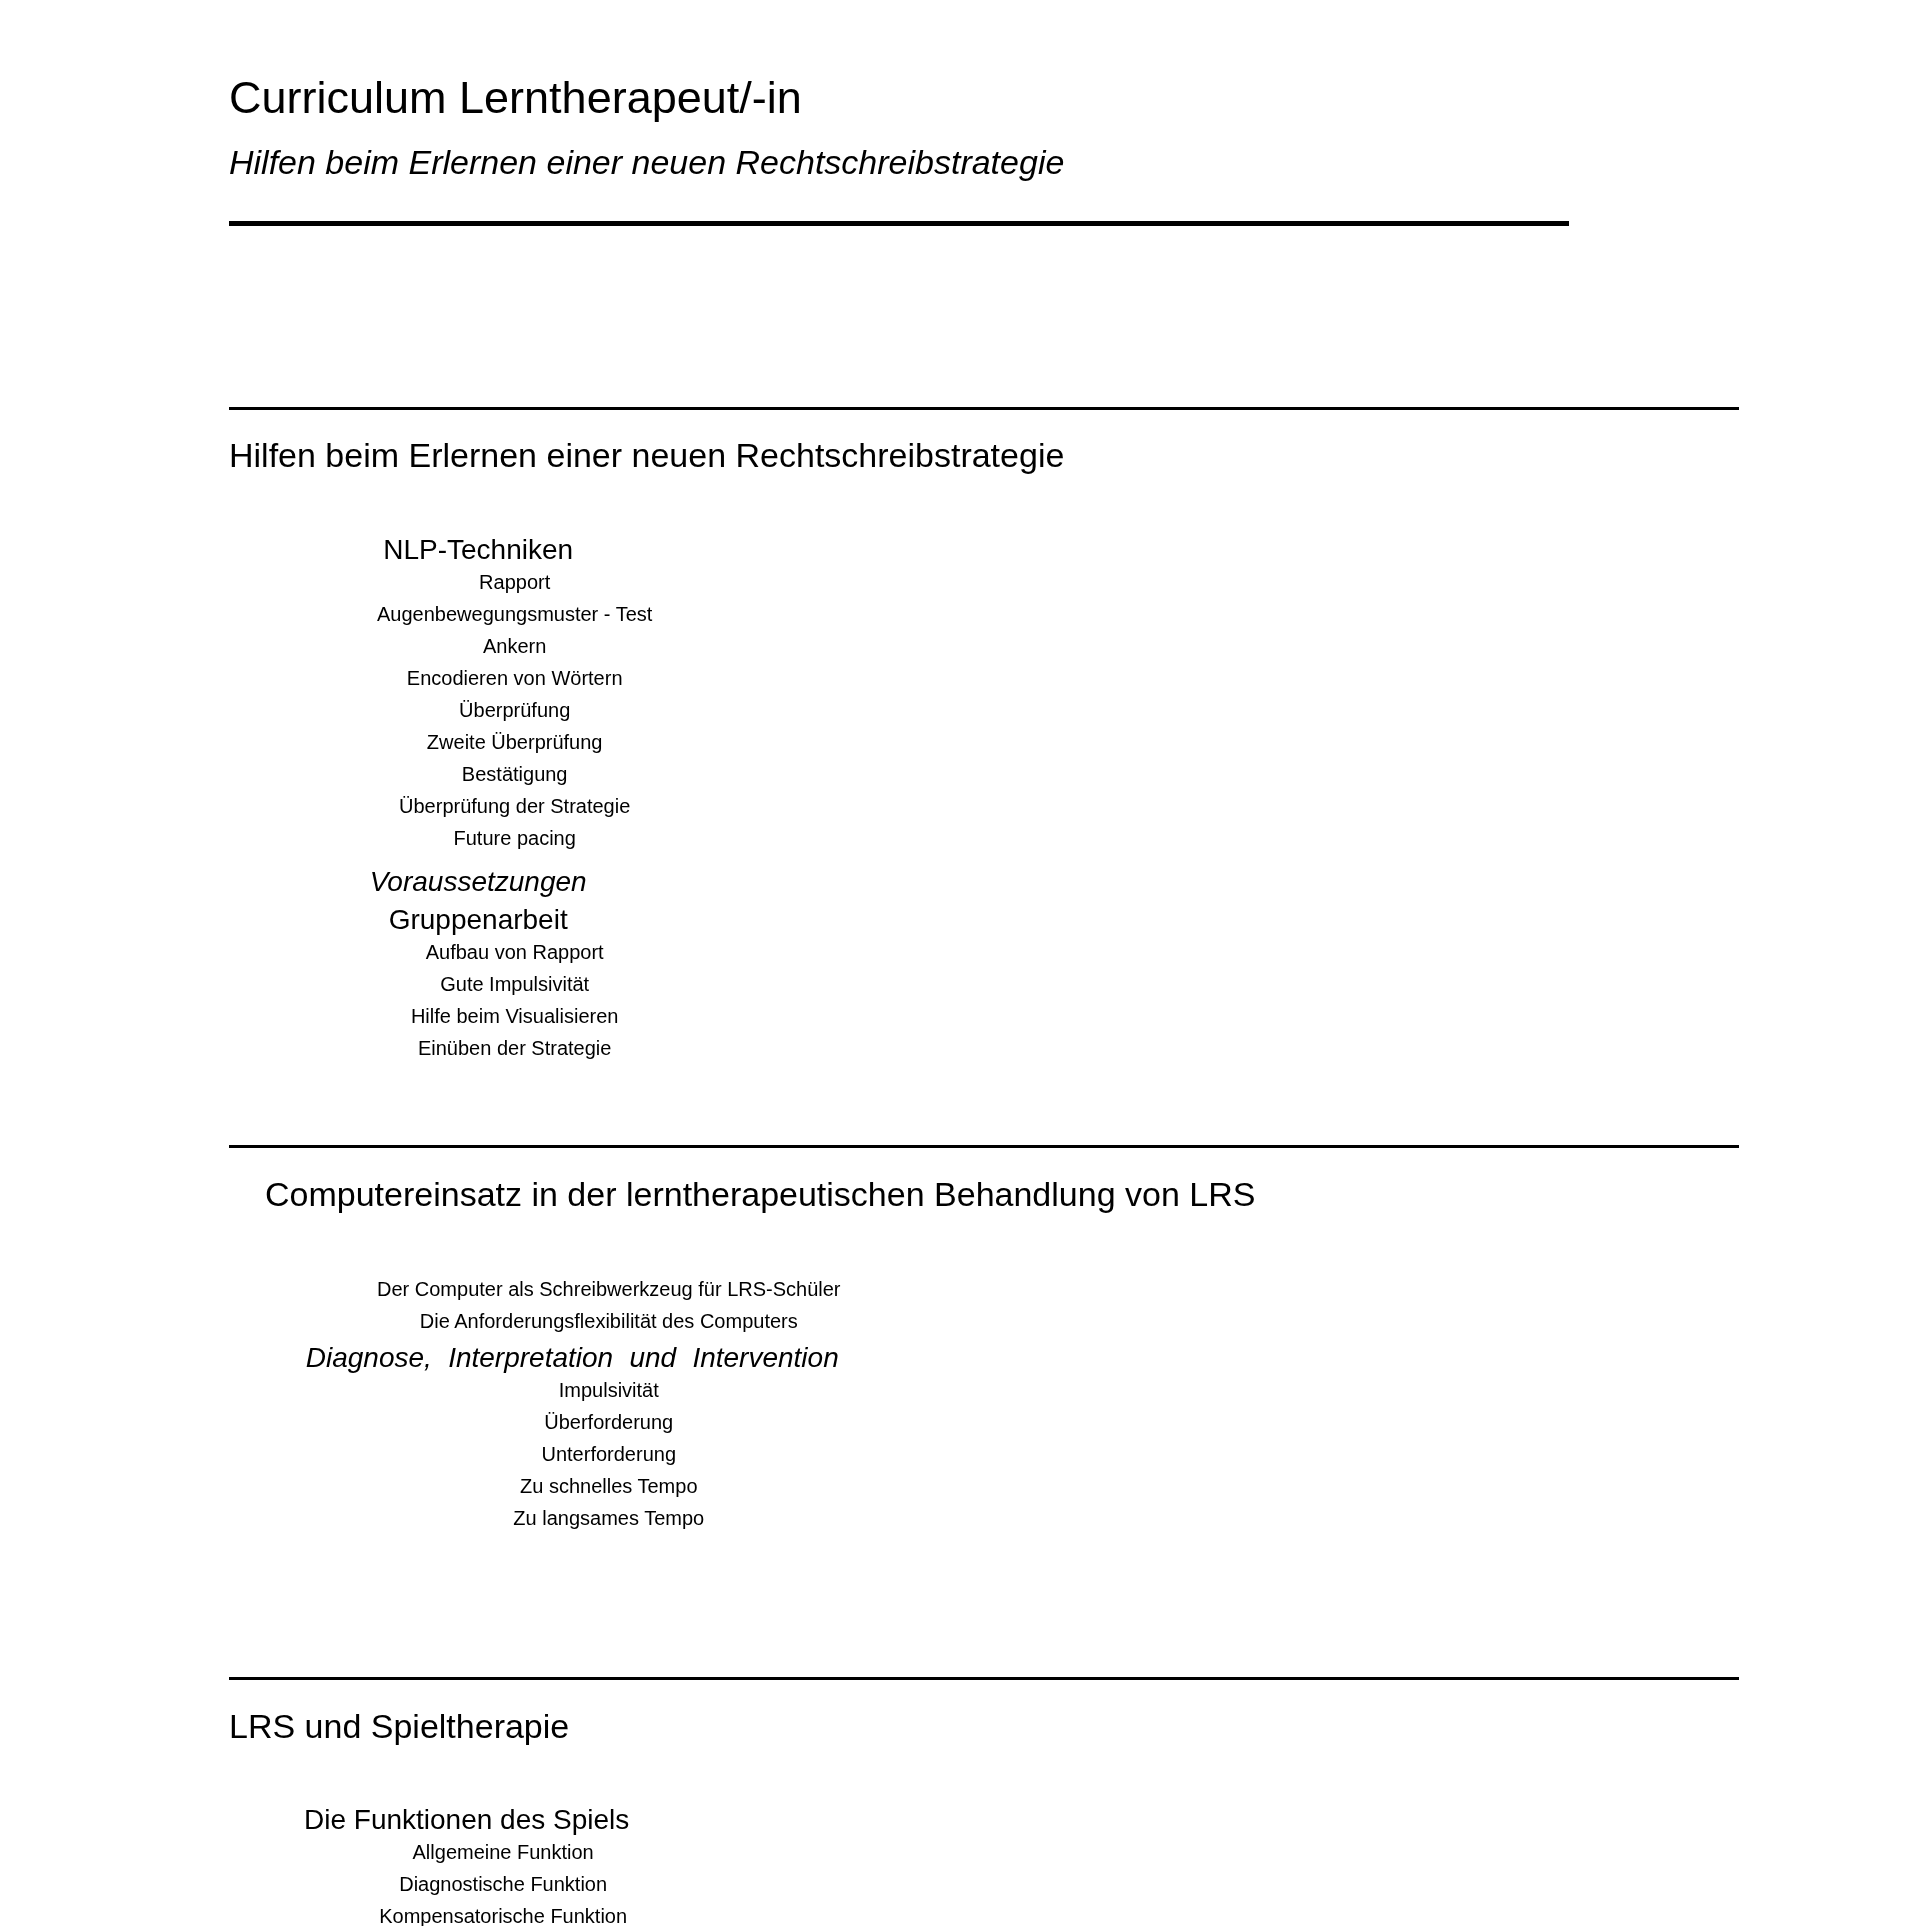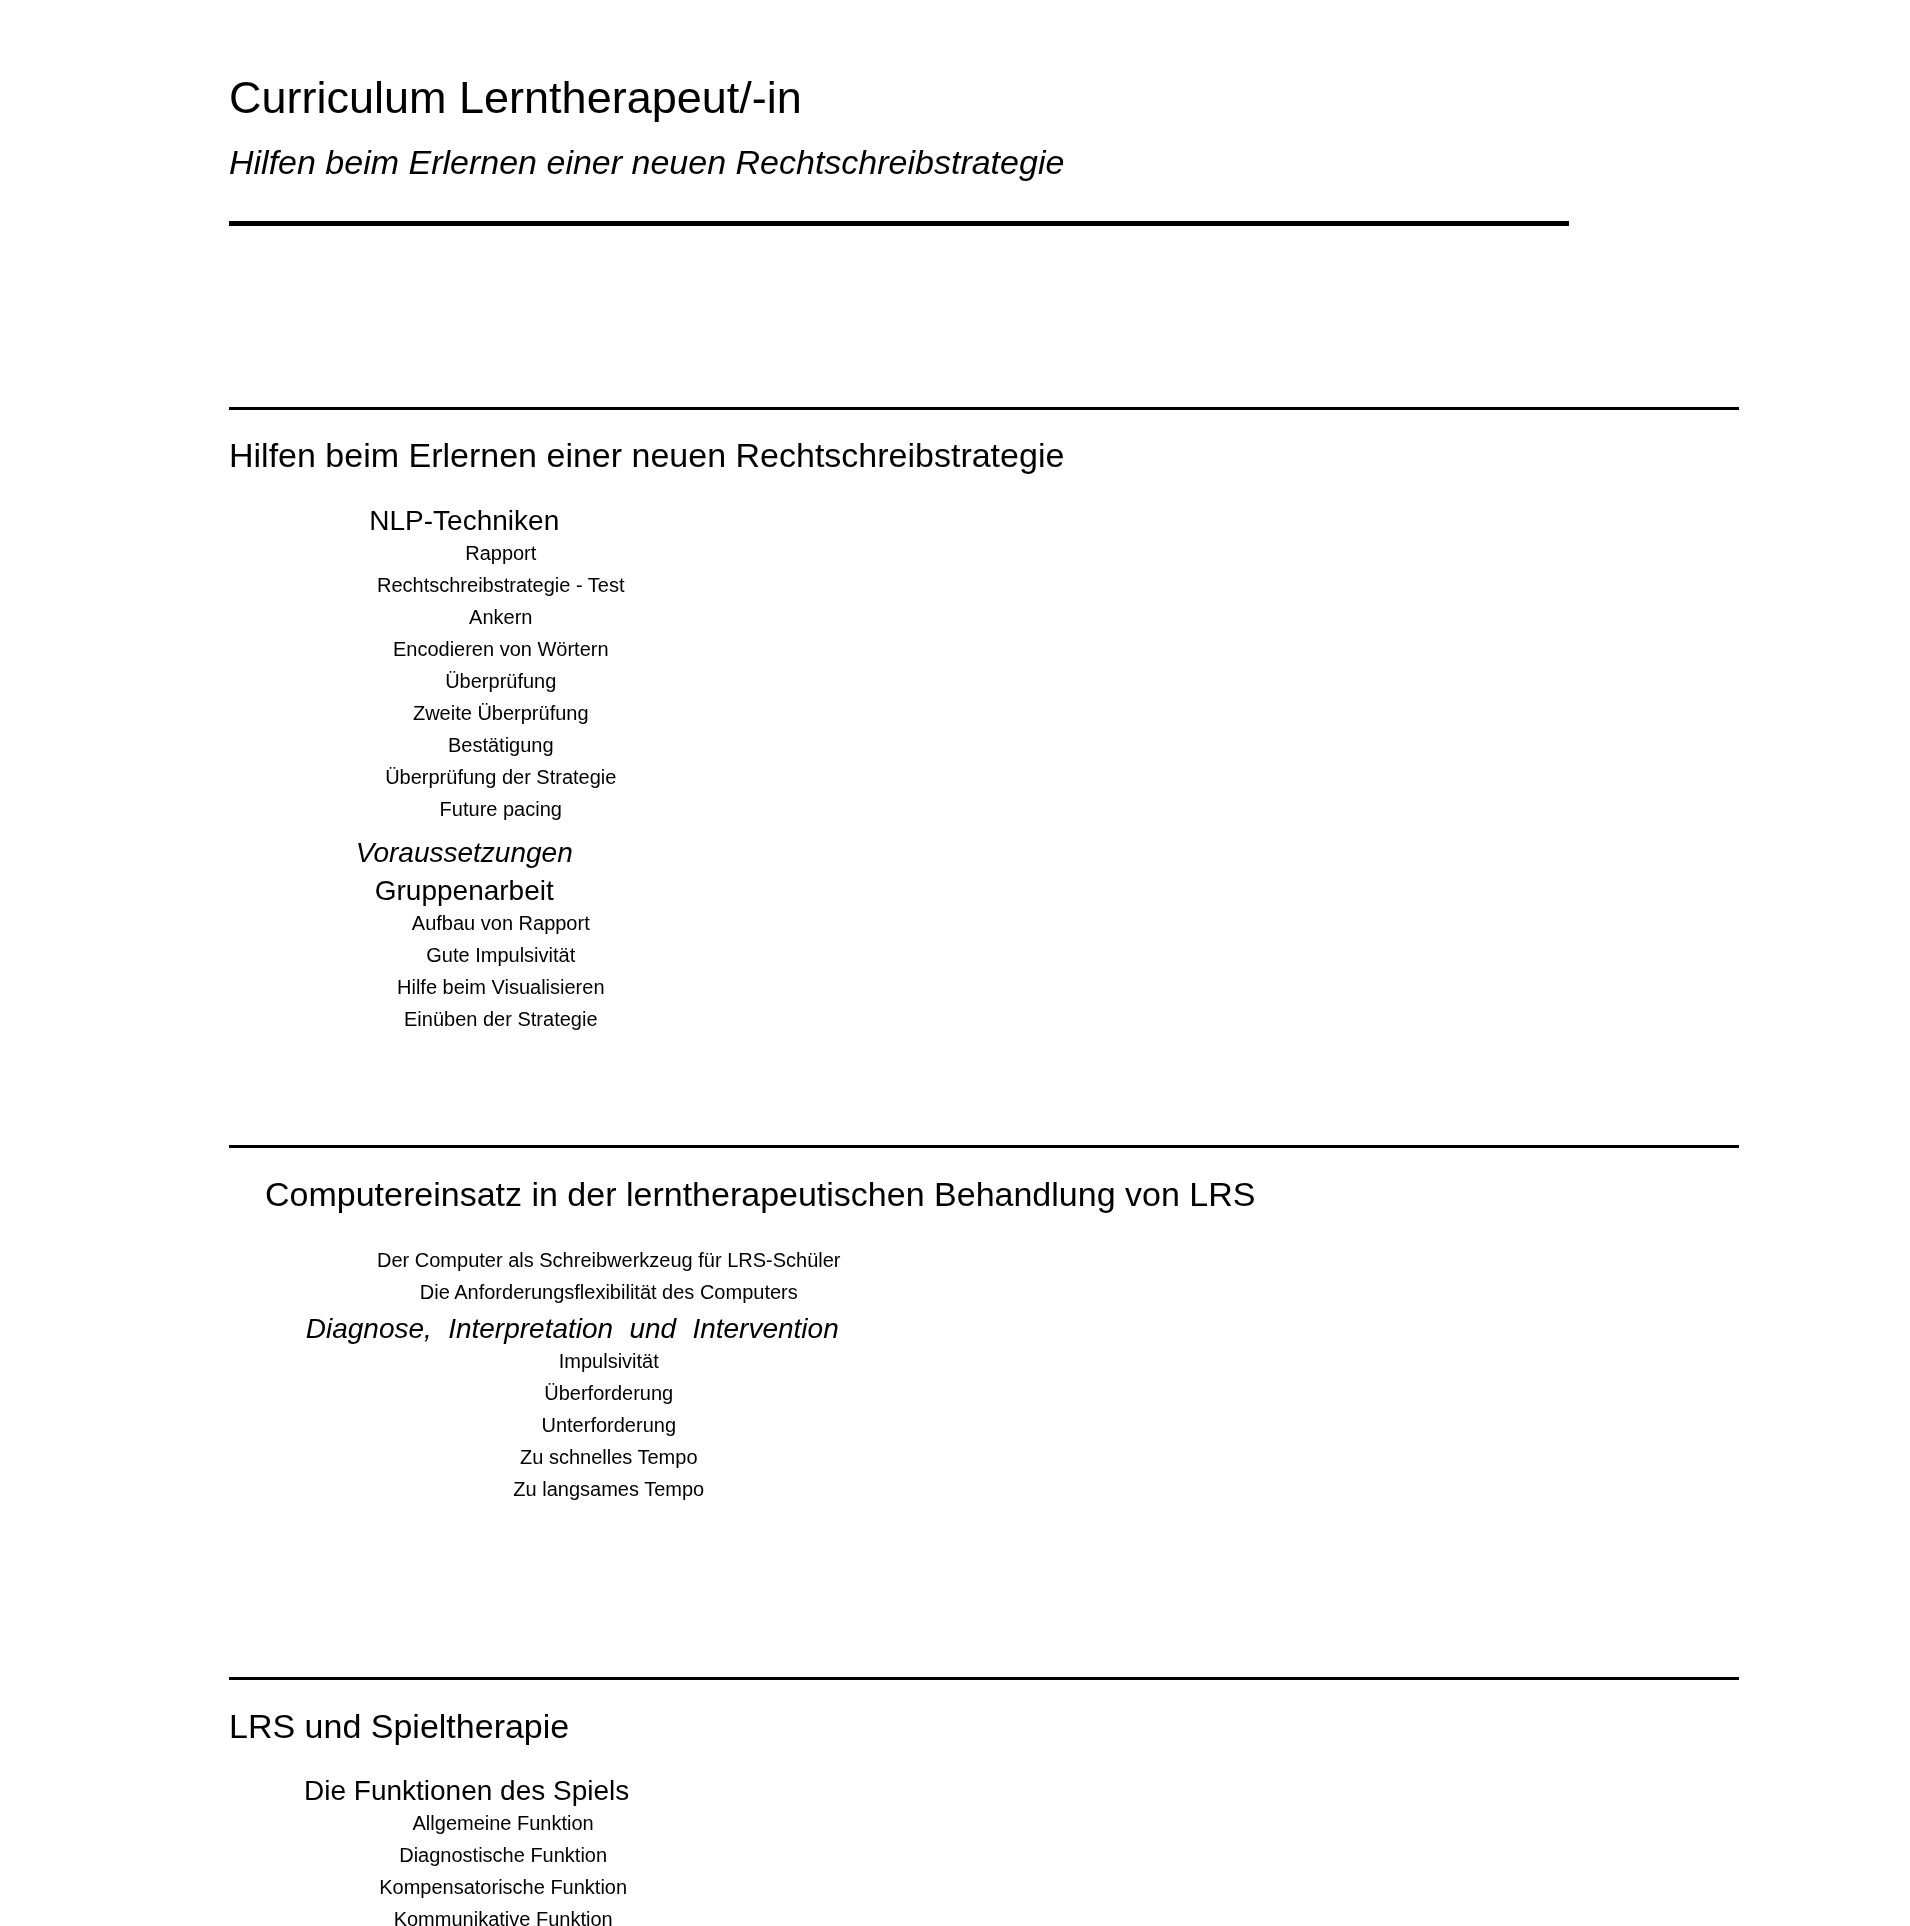--- a/index.html
+++ b/index.html
@@ -3,39 +3,39 @@
   <meta charset="utf-8">
   <style>
     html, body { margin: 0; padding: 0; background: #ffffff; }
     body { width: 1911px; height: 2703px; position: relative; overflow: hidden; color: #000; font-family: "Liberation Sans", sans-serif; }
     .abs { position: absolute; white-space: nowrap; text-align: center; }
     .doc-title { left: 229px; top: 73px; font-size: 45px; line-height: 50px; }
     .doc-subtitle { left: 229px; top: 143px; font-size: 34px; line-height: 39px; font-style: italic; }
     .header-rule { left: 229px; top: 221px; width: 1340px; height: 4.6px; background: #000; }
     .section-rule { left: 229px; width: 1510px; height: 2.7px; background: #000; }
     .section-heading { left: 229px; font-size: 34px; line-height: 39px; }
-    .list { left: 304px; }
+    .list { left: 304px; margin-top: 29px; }
     .lvl1 { font-size: 28px; line-height: 32px; height: 32px; padding-left: 0; }
     .lvl2 { font-size: 20px; line-height: 32px; height: 32px; padding-left: 73px; }
     .lvl1.spaced { word-spacing: 8.5px; }
     .lvl1.gap { margin-top: 5.4px; font-style: italic; }
   </style>
 </head>
 <body>
 
 <div class="abs doc-title">Curriculum Lerntherapeut/-in</div>
 <div class="abs doc-subtitle">Hilfen beim Erlernen einer neuen Rechtschreibstrategie</div>
 <div class="abs header-rule"></div>
 
 <div class="abs section-rule" style="top:407px;"></div>
 <div class="abs section-heading" style="top:436px;">Hilfen beim Erlernen einer neuen Rechtschreibstrategie</div>
 <div class="abs list" style="top:505px;">
   <div class="lvl1">NLP-Techniken</div>
   <div class="lvl2">Rapport</div>
-  <div class="lvl2">Rechtschreibstrategie - Test</div>
+  <div class="lvl2">Augenbewegungsmuster - Test</div>
   <div class="lvl2">Ankern</div>
   <div class="lvl2">Encodieren von Wörtern</div>
   <div class="lvl2">Überprüfung</div>
   <div class="lvl2">Zweite Überprüfung</div>
   <div class="lvl2">Bestätigung</div>
   <div class="lvl2">Überprüfung der Strategie</div>
   <div class="lvl2">Future pacing</div>
   <div class="lvl1 gap" style="height:45px; line-height:45px;">Voraussetzungen</div>
   <div class="lvl1">Gruppenarbeit</div>
   <div class="lvl2">Aufbau von Rapport</div>

